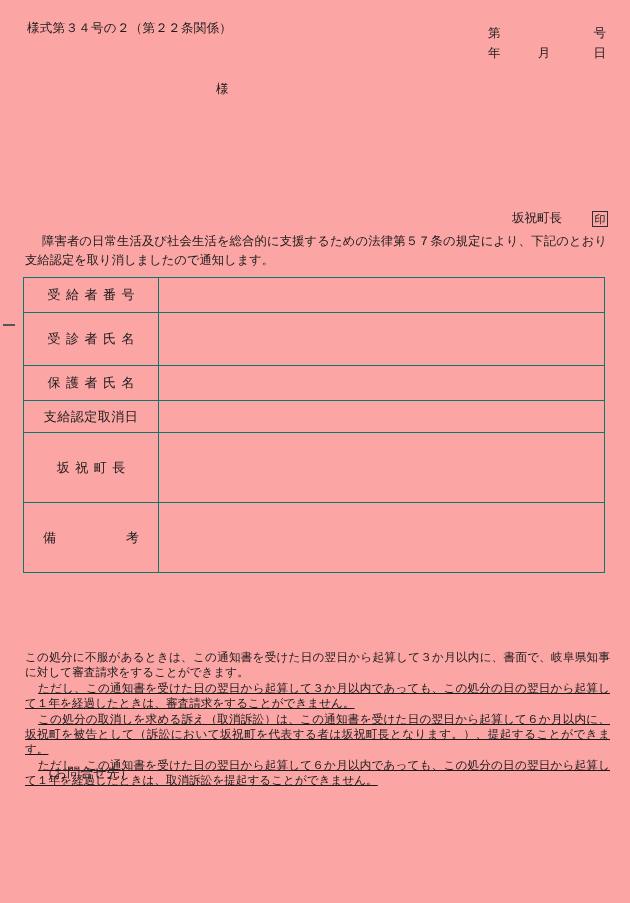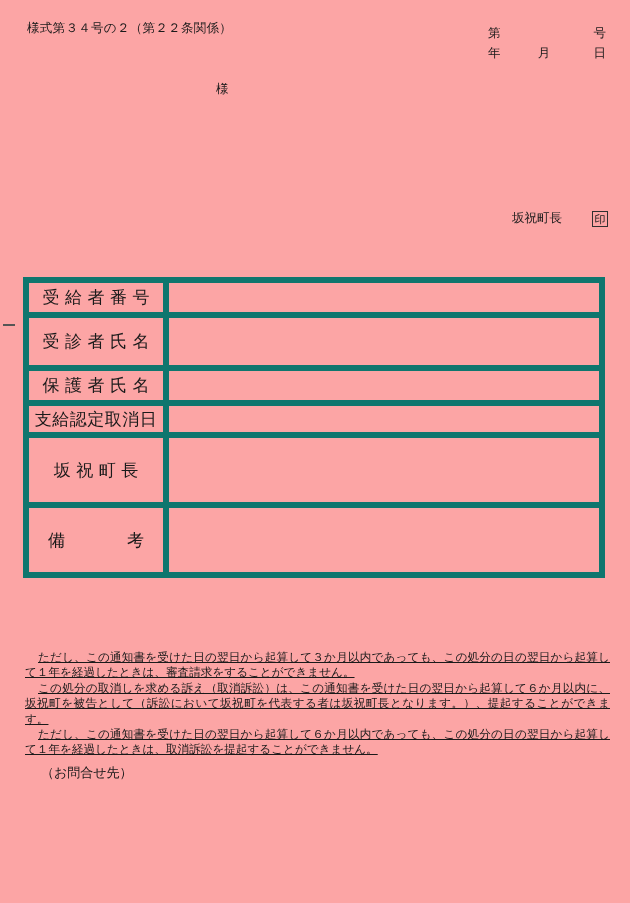--- a/index.html
+++ b/index.html
@@ -103,22 +103,22 @@
   
   .main-table {
     position: absolute;
     left: 23px;
     top: 277px;
     width: 582px;
     border-collapse: collapse;
     table-layout: fixed;
   }
   .main-table td {
-    border: 6px solid #0f766e;
-    font-size: 17px;
+    border: 1px solid #0f766e;
+    font-size: 13px;
     padding: 0;
   }
   .main-table td.label {
     width: 134px;
     text-align: center;
     vertical-align: middle;
   }
   .main-table td.value {
     vertical-align: top;
   }
@@ -200,20 +200,21 @@
   </div>
 
   <div class="addressee-line">様</div>
 
 
   <div class="issuer-row">
     <span class="issuer-name">坂祝町長</span>
     <span class="seal-box">印</span>
   </div>
 
+  <div class="intro">障害者の日常生活及び社会生活を総合的に支援するための法律第５７条の規定により、下記のとおり支給認定を取り消しましたので通知します。</div>
 
   <div class="fold-mark"></div>
 
   <table class="main-table">
     <tbody>
         <tr style="height: 35px;">
           <td class="label"><span class="lbl-spread">受給者番号</span></td>
           <td class="value"></td>
         </tr>
         <tr style="height: 53px;">
@@ -238,20 +239,21 @@
               <span>備</span>
               <span>考</span>
             </span>
           </td>
           <td class="value"></td>
         </tr>
       </tbody>
   </table>
 
   <div class="legal">
+      <p>この処分に不服があるときは、この通知書を受けた日の翌日から起算して３か月以内に、書面で、岐阜県知事に対して審査請求をすることができます。</p>
       <p class="indent">ただし、この通知書を受けた日の翌日から起算して３か月以内であっても、この処分の日の翌日から起算して１年を経過したときは、審査請求をすることができません。</p>
       <p class="indent">この処分の取消しを求める訴え（取消訴訟）は、この通知書を受けた日の翌日から起算して６か月以内に、坂祝町を被告として（訴訟において坂祝町を代表する者は坂祝町長となります。）、提起することができます。</p>
       <p class="indent">ただし、この通知書を受けた日の翌日から起算して６か月以内であっても、この処分の日の翌日から起算して１年を経過したときは、取消訴訟を提起することができません。</p>
     </div>
 
   <div class="contact">（お問合せ先）</div>
 
 </div>
 
 </body></html>

